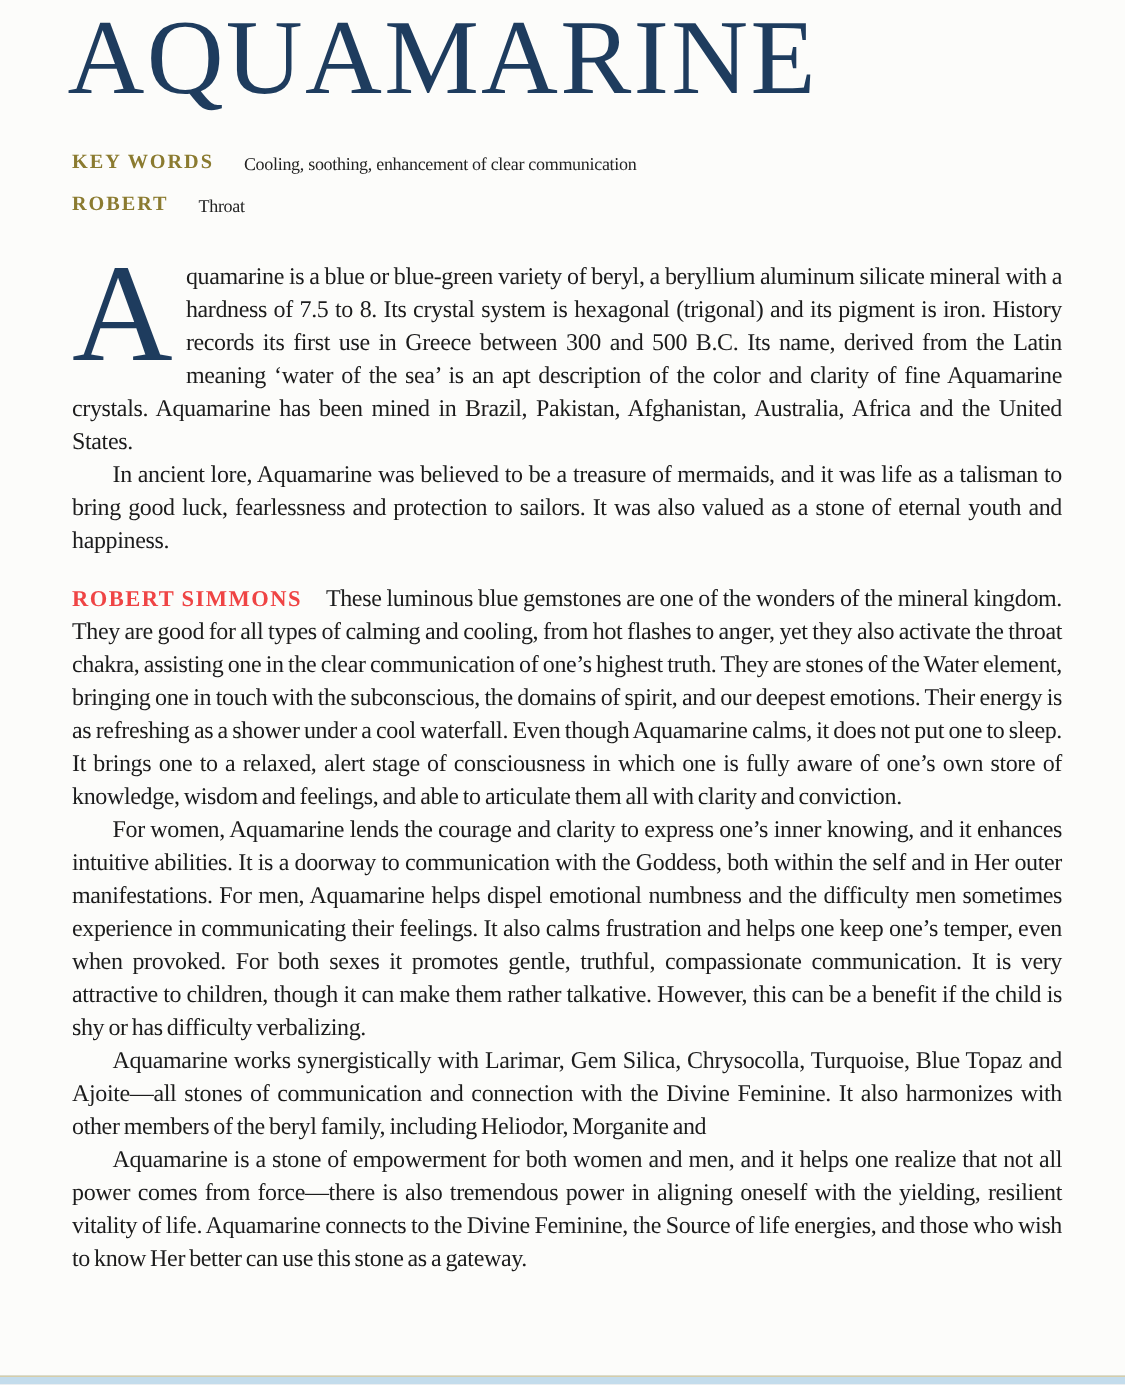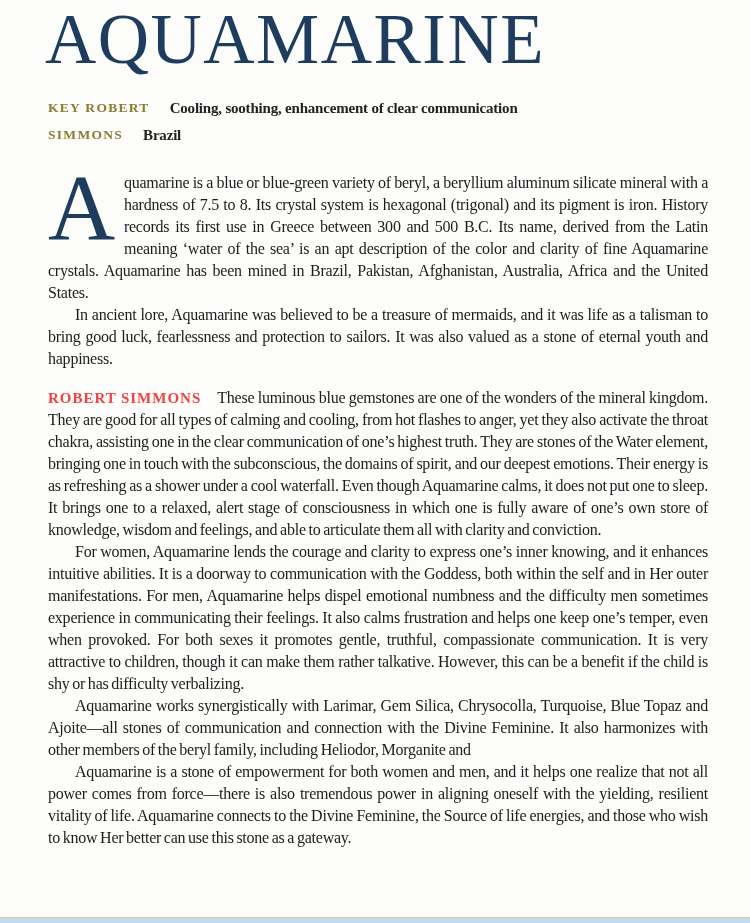--- a/index.html
+++ b/index.html
@@ -39,22 +39,22 @@
   .attr-label {
     font-family: "Liberation Serif", "DejaVu Serif", serif;
     font-size: 13.5px;
     font-weight: bold;
     letter-spacing: 1.3px;
     color: #8b7b30;
     margin-right: 20px;
     vertical-align: 1px;
   }
   .attr-value {
-    font-size: 15px;
-    font-weight: bold;
+    font-size: 12px;
+    font-weight: normal;
     color: #222;
     letter-spacing: -0.2px;
   }
   .body-text p {
     margin: 0;
     font-size: 16px;
     line-height: 22px;
     text-align: justify;
     letter-spacing: -0.015em;
     word-spacing: -1px;
@@ -95,24 +95,24 @@
 </style>
 </head>
 <body>
 
 <div class="page">
 
   <h1 class="title">AQUAMARINE</h1>
 
   <div class="attr-block">
     <div class="attr-row">
-      <span class="attr-label">KEY ROBERT</span><span class="attr-value">Cooling, soothing, enhancement of clear communication</span>
+      <span class="attr-label">KEY WORDS</span><span class="attr-value">Cooling, soothing, enhancement of clear communication</span>
     </div>
     <div class="attr-row">
-      <span class="attr-label">SIMMONS</span><span class="attr-value">Brazil</span>
+      <span class="attr-label">ROBERT</span><span class="attr-value">Throat</span>
     </div>
   </div>
 
   <div class="body-text">
     <p>
       <span class="dropcap">A</span><span>quamarine is a blue or blue-green variety of beryl, a beryllium aluminum silicate mineral with a hardness of 7.5 to 8. Its crystal system is hexagonal (trigonal) and its pigment is iron. History records its first use in Greece between 300 and 500 B.C. Its name, derived from the Latin meaning ‘water of the sea’ is an apt description of the color and clarity of fine Aquamarine crystals. Aquamarine has been mined in Brazil, Pakistan, Afghanistan, Australia, Africa and the United States.</span>
     </p>
     <p class="indent">In ancient lore, Aquamarine was believed to be a treasure of mermaids, and it was life as a talisman to bring good luck, fearlessness and protection to sailors. It was also valued as a stone of eternal youth and happiness.</p>
   </div>
 

